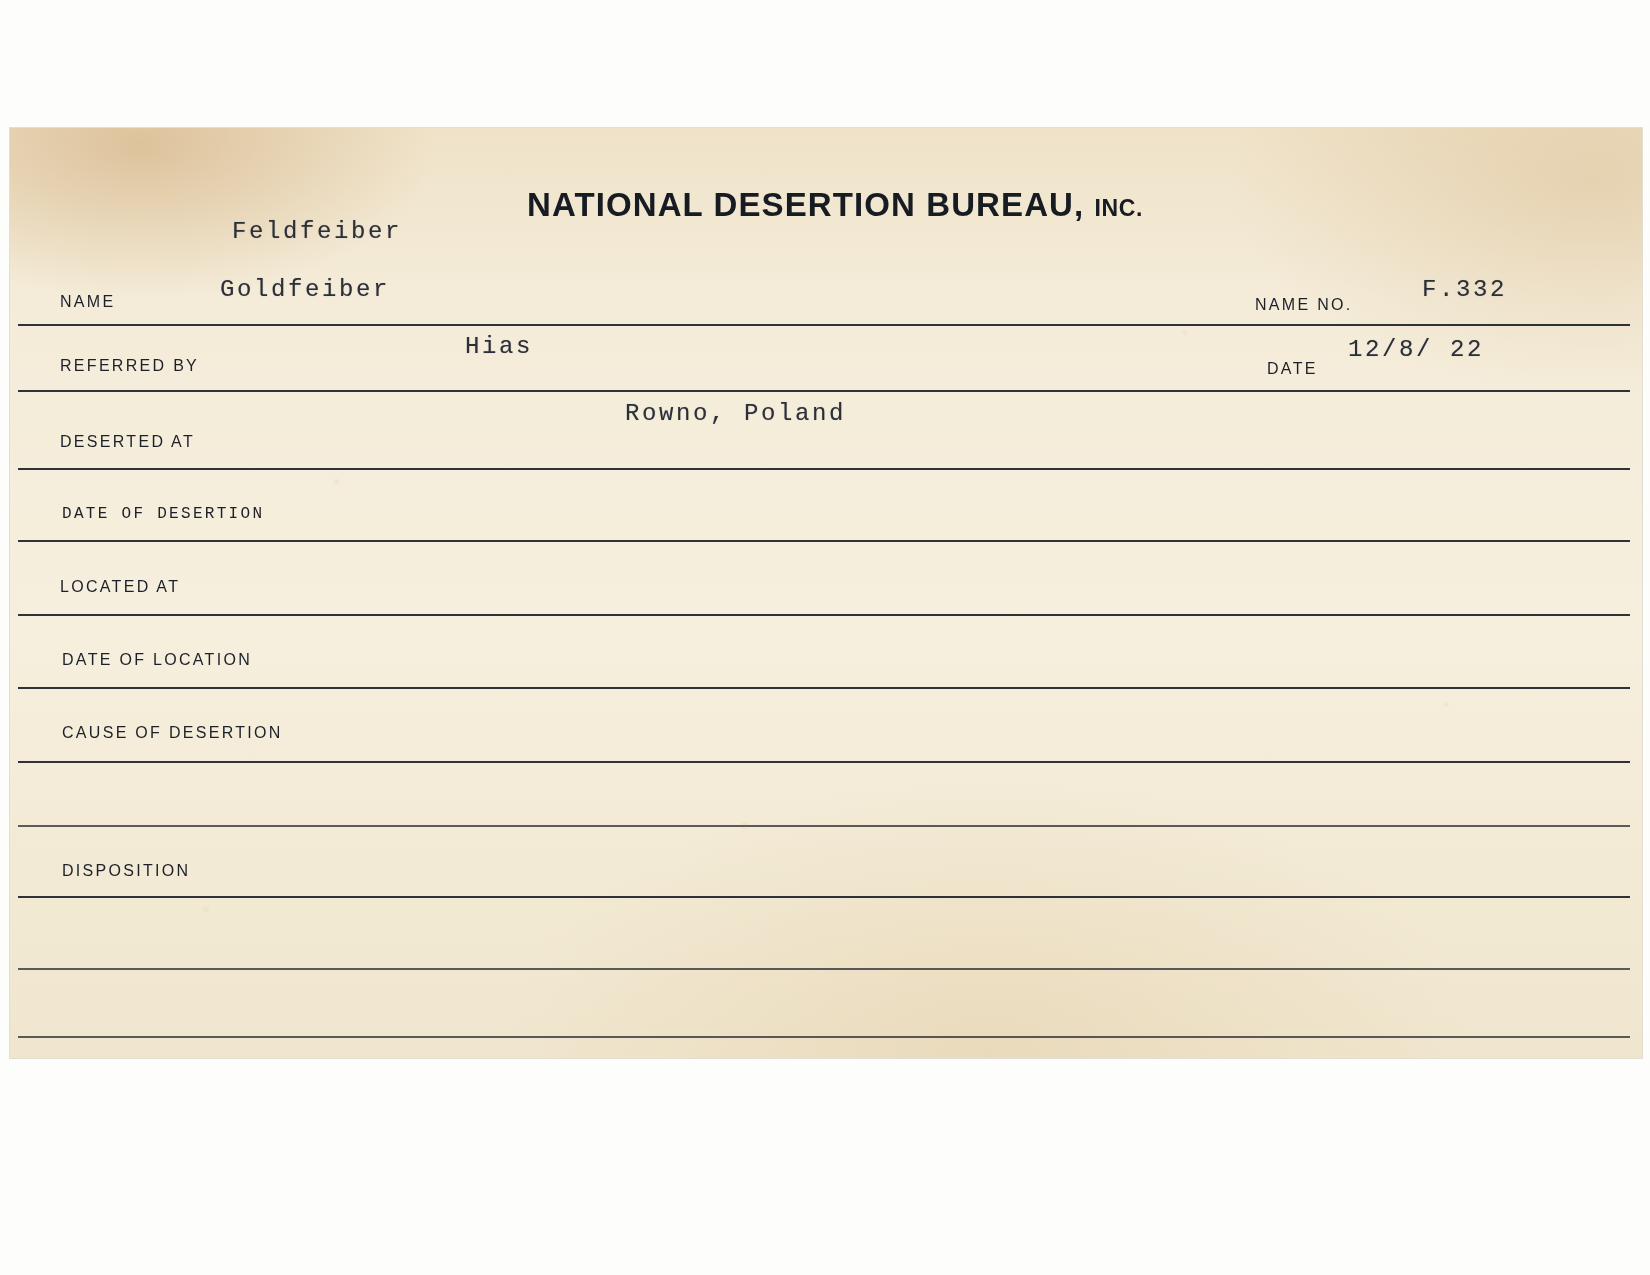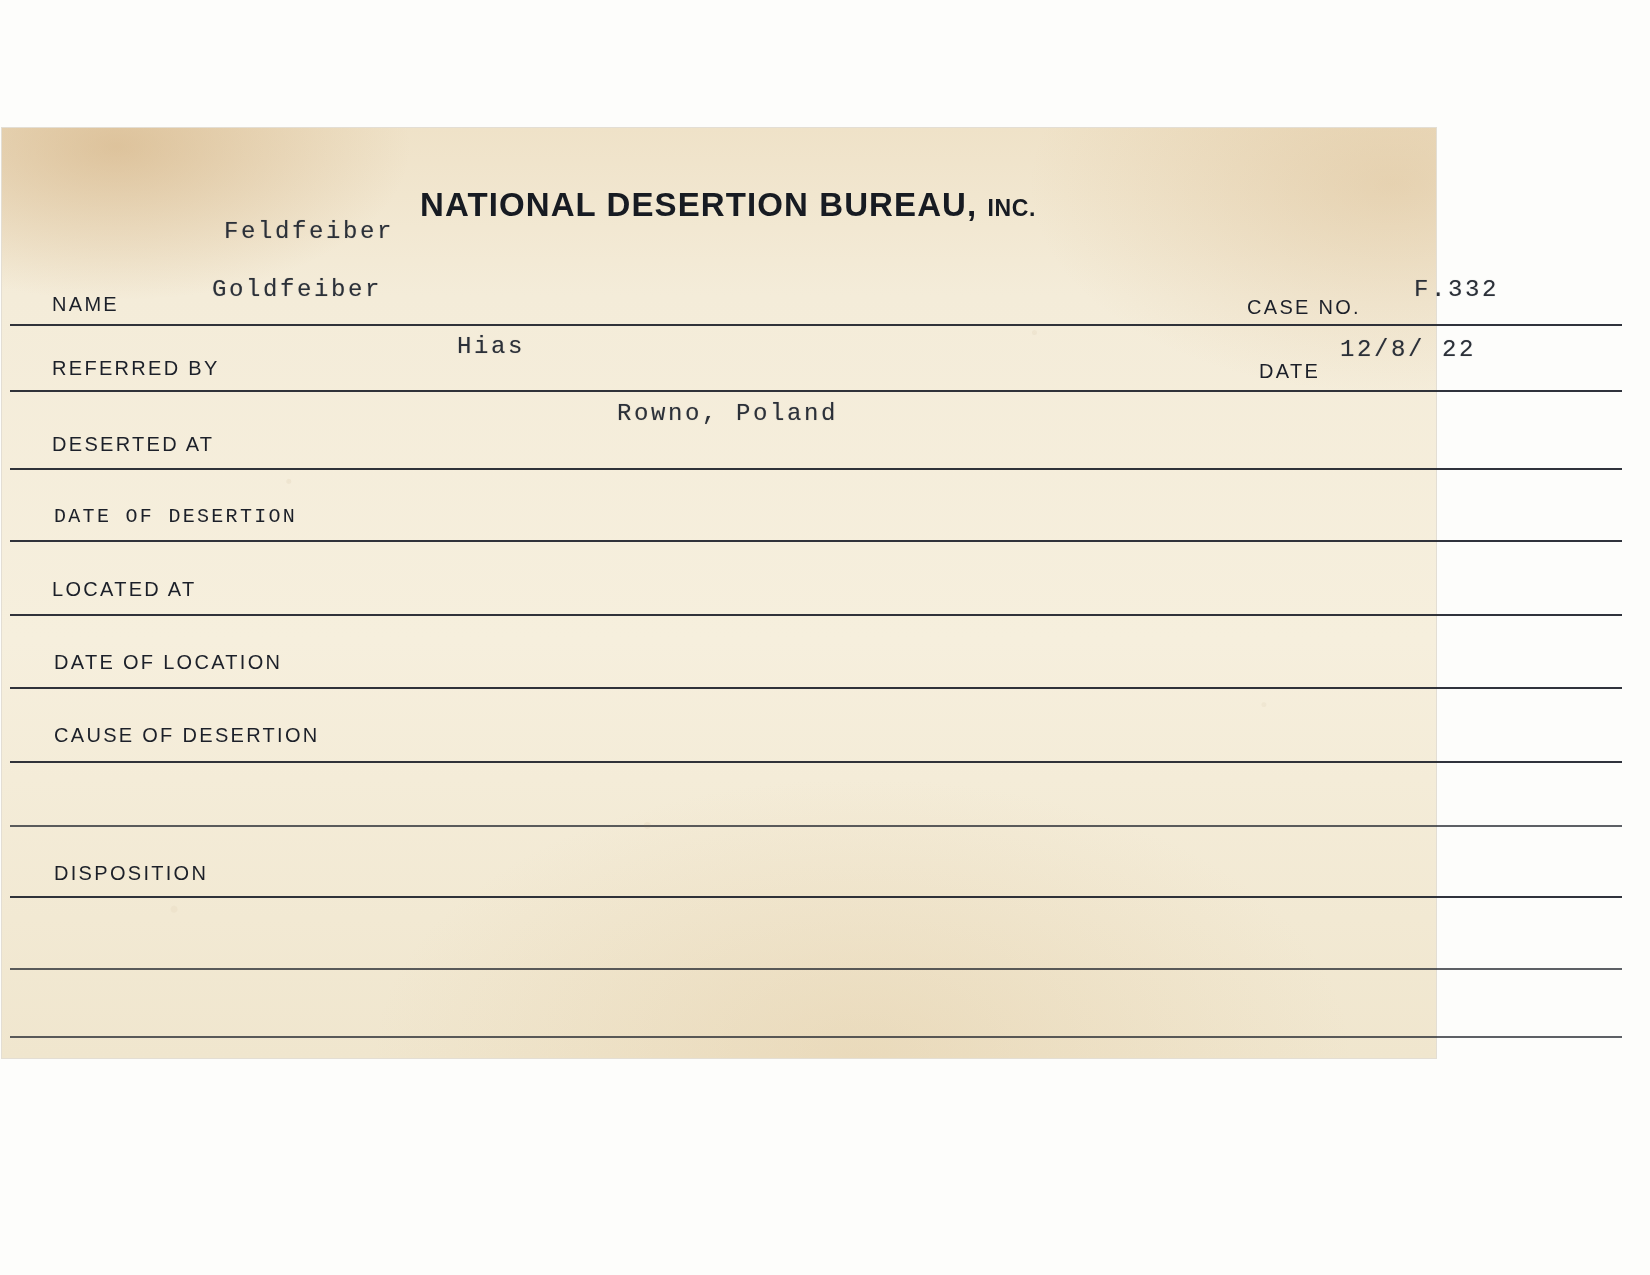--- a/index.html
+++ b/index.html
@@ -17,23 +17,23 @@
   .page {
     position: relative;
     width: 1650px;
     height: 1275px;
     background: #fdfdfb;
   }
 
   
   .card {
     position: absolute;
-    left: 2px;
+    left: 10px;
     top: 128px;
-    width: 1434px;
+    width: 1632px;
     height: 930px;
     background: #f3ead6;
     background-image:
       radial-gradient(ellipse 420px 220px at 8% 2%, rgba(196,150,92,0.42), rgba(196,150,92,0) 70%),
       radial-gradient(ellipse 520px 300px at 97% 6%, rgba(205,165,110,0.30), rgba(205,165,110,0) 70%),
       radial-gradient(ellipse 700px 400px at 60% 100%, rgba(222,196,152,0.35), rgba(222,196,152,0) 70%),
       linear-gradient(180deg, #efe2c8 0%, #f4ecd9 18%, #f6efdd 55%, #f0e6ce 100%);
     box-shadow: 0 0 0 1px rgba(150,130,95,0.25);
   }
 
@@ -67,21 +67,21 @@
     color: #171b22;
   }
   .card-title .suffix {
     font-size: 23px;
     letter-spacing: .6px;
   }
 
   
   .label {
     position: absolute;
-    font-size: 20px;
+    font-size: 16px;
     letter-spacing: 2.3px;
     color: #1c2029;
     font-weight: 500;
     white-space: nowrap;
   }
 
   
   .rule {
     position: absolute;
     height: 0;
@@ -111,21 +111,21 @@
     <div class="card-title">
       <span>NATIONAL DESERTION BUREAU,</span>
       <span class="suffix">INC.</span>
     </div>
 
     <div class="typed" style="left:222px; top:90px;">Feldfeiber</div>
 
     <div class="label" style="left:50px; top:165px;">NAME</div>
     <div class="typed" style="left:210px; top:148px;">Goldfeiber</div>
 
-    <div class="label" style="left:1245px; top:168px;">CASE NO.</div>
+    <div class="label" style="left:1245px; top:168px;">NAME NO.</div>
     <div class="typed" style="left:1412px; top:148px;">F.332</div>
 
     <div class="rule" style="left:8px; top:196px; width:1612px;"></div>
 
     <div class="label" style="left:50px; top:229px;">REFERRED BY</div>
     <div class="typed" style="left:455px; top:205px;">Hias</div>
 
     <div class="label" style="left:1248px; top:232px;margin-left:9px;">DATE</div>
     <div class="typed" style="left:1338px; top:208px;">12/8/ 22</div>
 

